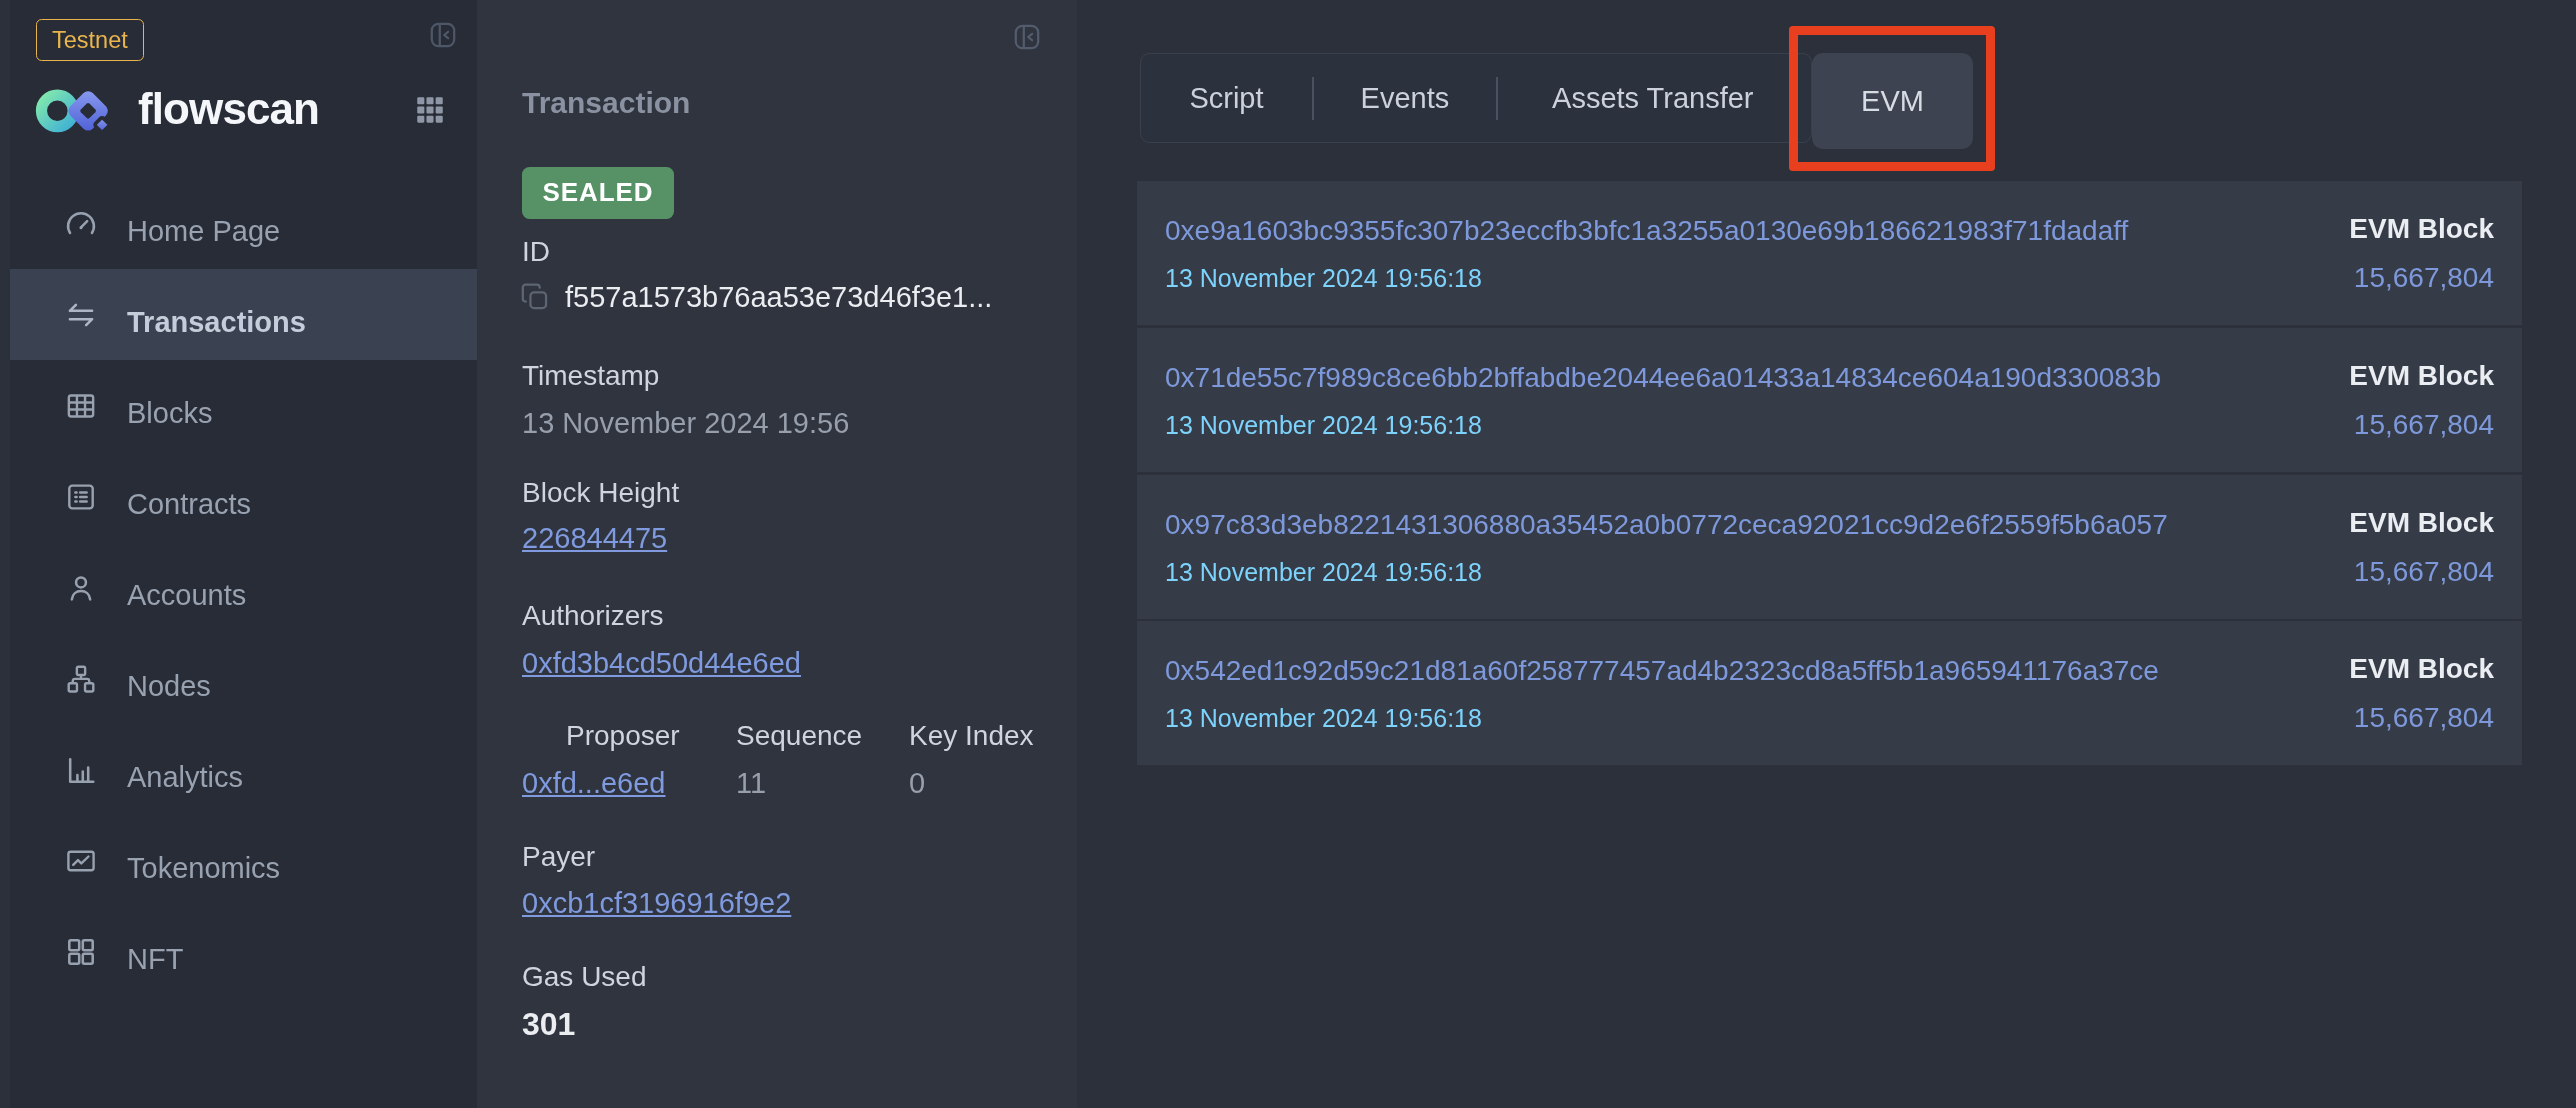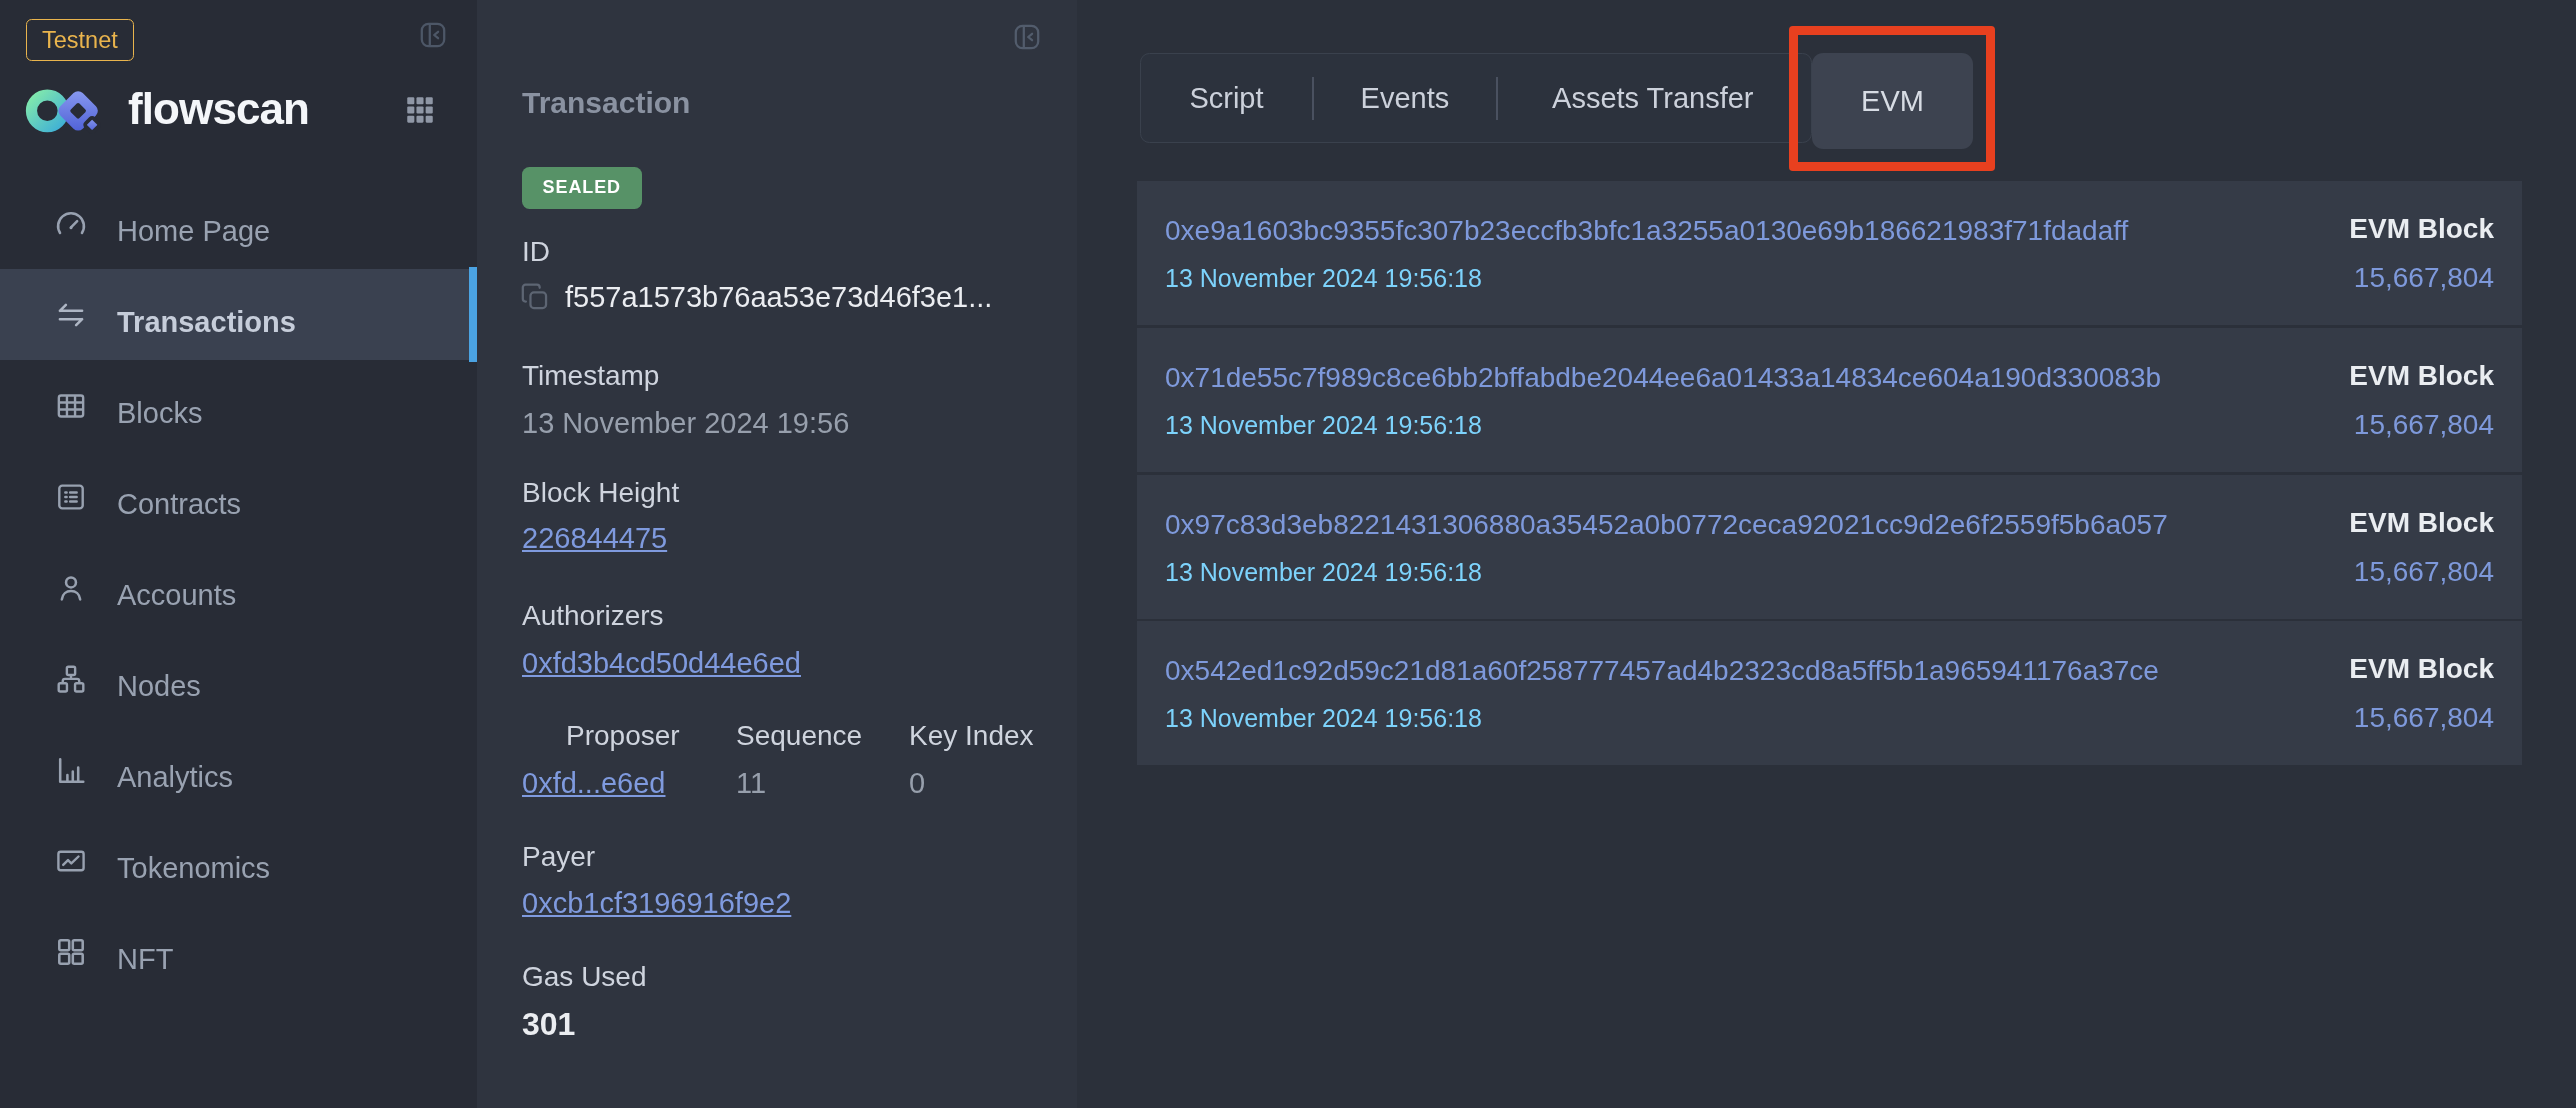--- a/index.html
+++ b/index.html
@@ -1,21 +1,21 @@
 <!DOCTYPE html>
 <html style="font-size:15px"><head>
 <meta charset="utf-8">
 <style>
   * { margin:0; padding:0; box-sizing:border-box; }
   html,body { background:#2b303a; }
   body { font-family:"Liberation Sans", sans-serif; }
   .screen { position:relative; width:2576px; height:1109px; overflow:hidden; background:#2b303a; }
 
   
-  .sidebar { position:absolute; left:0; top:0; bottom:0; width:477px; background:#282c36; }
+  .sidebar { position:absolute; left:10px; top:0; bottom:0; width:477px; background:#282c36; }
   .testnet-badge { position:absolute; left:26px; top:19px; padding:6.6px 15px; border:1.9px solid #e9b44d;
     border-radius:5.6px; color:#e9b44d; font-size:23.5px; }
   .collapse-btn { position:absolute; background:none; border:none; cursor:pointer; color:#4d5767; }
   .collapse-btn svg { display:block; width:32px; height:32px; }
   .sidebar-collapse { left:417px; top:19px; }
   .panel-collapse { right:34px; top:20.6px; color:#525c6c; }
   .logo-mark { position:absolute; left:24.4px; top:81px; width:84px; height:60px; }
   .brand-name { position:absolute; left:128px; top:84px; font-size:44px; font-weight:700; color:#f4f6f9; letter-spacing:-0.9px; }
   .apps-btn { position:absolute; left:403px; top:93px; background:none; border:none; cursor:pointer; }
   .apps-btn svg { display:block; width:34px; height:34px; }
@@ -27,21 +27,21 @@
   .nav-label { font-size:29px; color:#99a2b1;margin-top:16px; }
   .nav-item.active { background:#3a4150; }
   .nav-item.active::after { content:""; position:absolute; right:0; top:-1.9px; bottom:-1.9px; width:8.4px; background:#4ba3e3; }
   .nav-item.active .nav-label { color:#c6cdda; font-weight:700; }
   .nav-item.active .nav-icon { color:#aeb6c4; }
 
   
   .panel { position:absolute; left:477px; top:0; bottom:0; width:600px; background:#2f343f; }
   .panel-title { position:absolute; left:45px; top:86px; font-size:30px; color:#8a92a1; }
   .status-badge { position:absolute; left:45px; top:167px; background:#579267; color:#ffffff;
-    font-size:18px; font-weight:700; letter-spacing:0.9px; padding:10.3px 20.6px; border-radius:7.5px; }
+    font-size:26px; font-weight:700; letter-spacing:0.9px; padding:10.3px 20.6px; border-radius:7.5px; }
   .f-label { position:absolute; left:45px; font-size:28px; color:#cfd4de; }
   .f-value { position:absolute; left:45px; font-size:29px; color:#979fac; }
   .f-strong { position:absolute; left:45px; font-size:30px; color:#ebedf1; }
   .f-link { position:absolute; left:45px; font-size:29px; color:#7f9ade; text-decoration:underline; cursor:pointer; }
   .id-row { position:absolute; left:41px; top:280px; display:flex; align-items:center; gap:13px; }
   .copy-btn { background:none; border:none; cursor:pointer; color:#5d6573; width:34px; height:34px; }
   .copy-btn svg { display:block; width:34px; height:34px; }
   .id-text { font-size:29px; color:#ebedf1; }
   .gas-value { font-weight:700; font-size:32px; }
 

